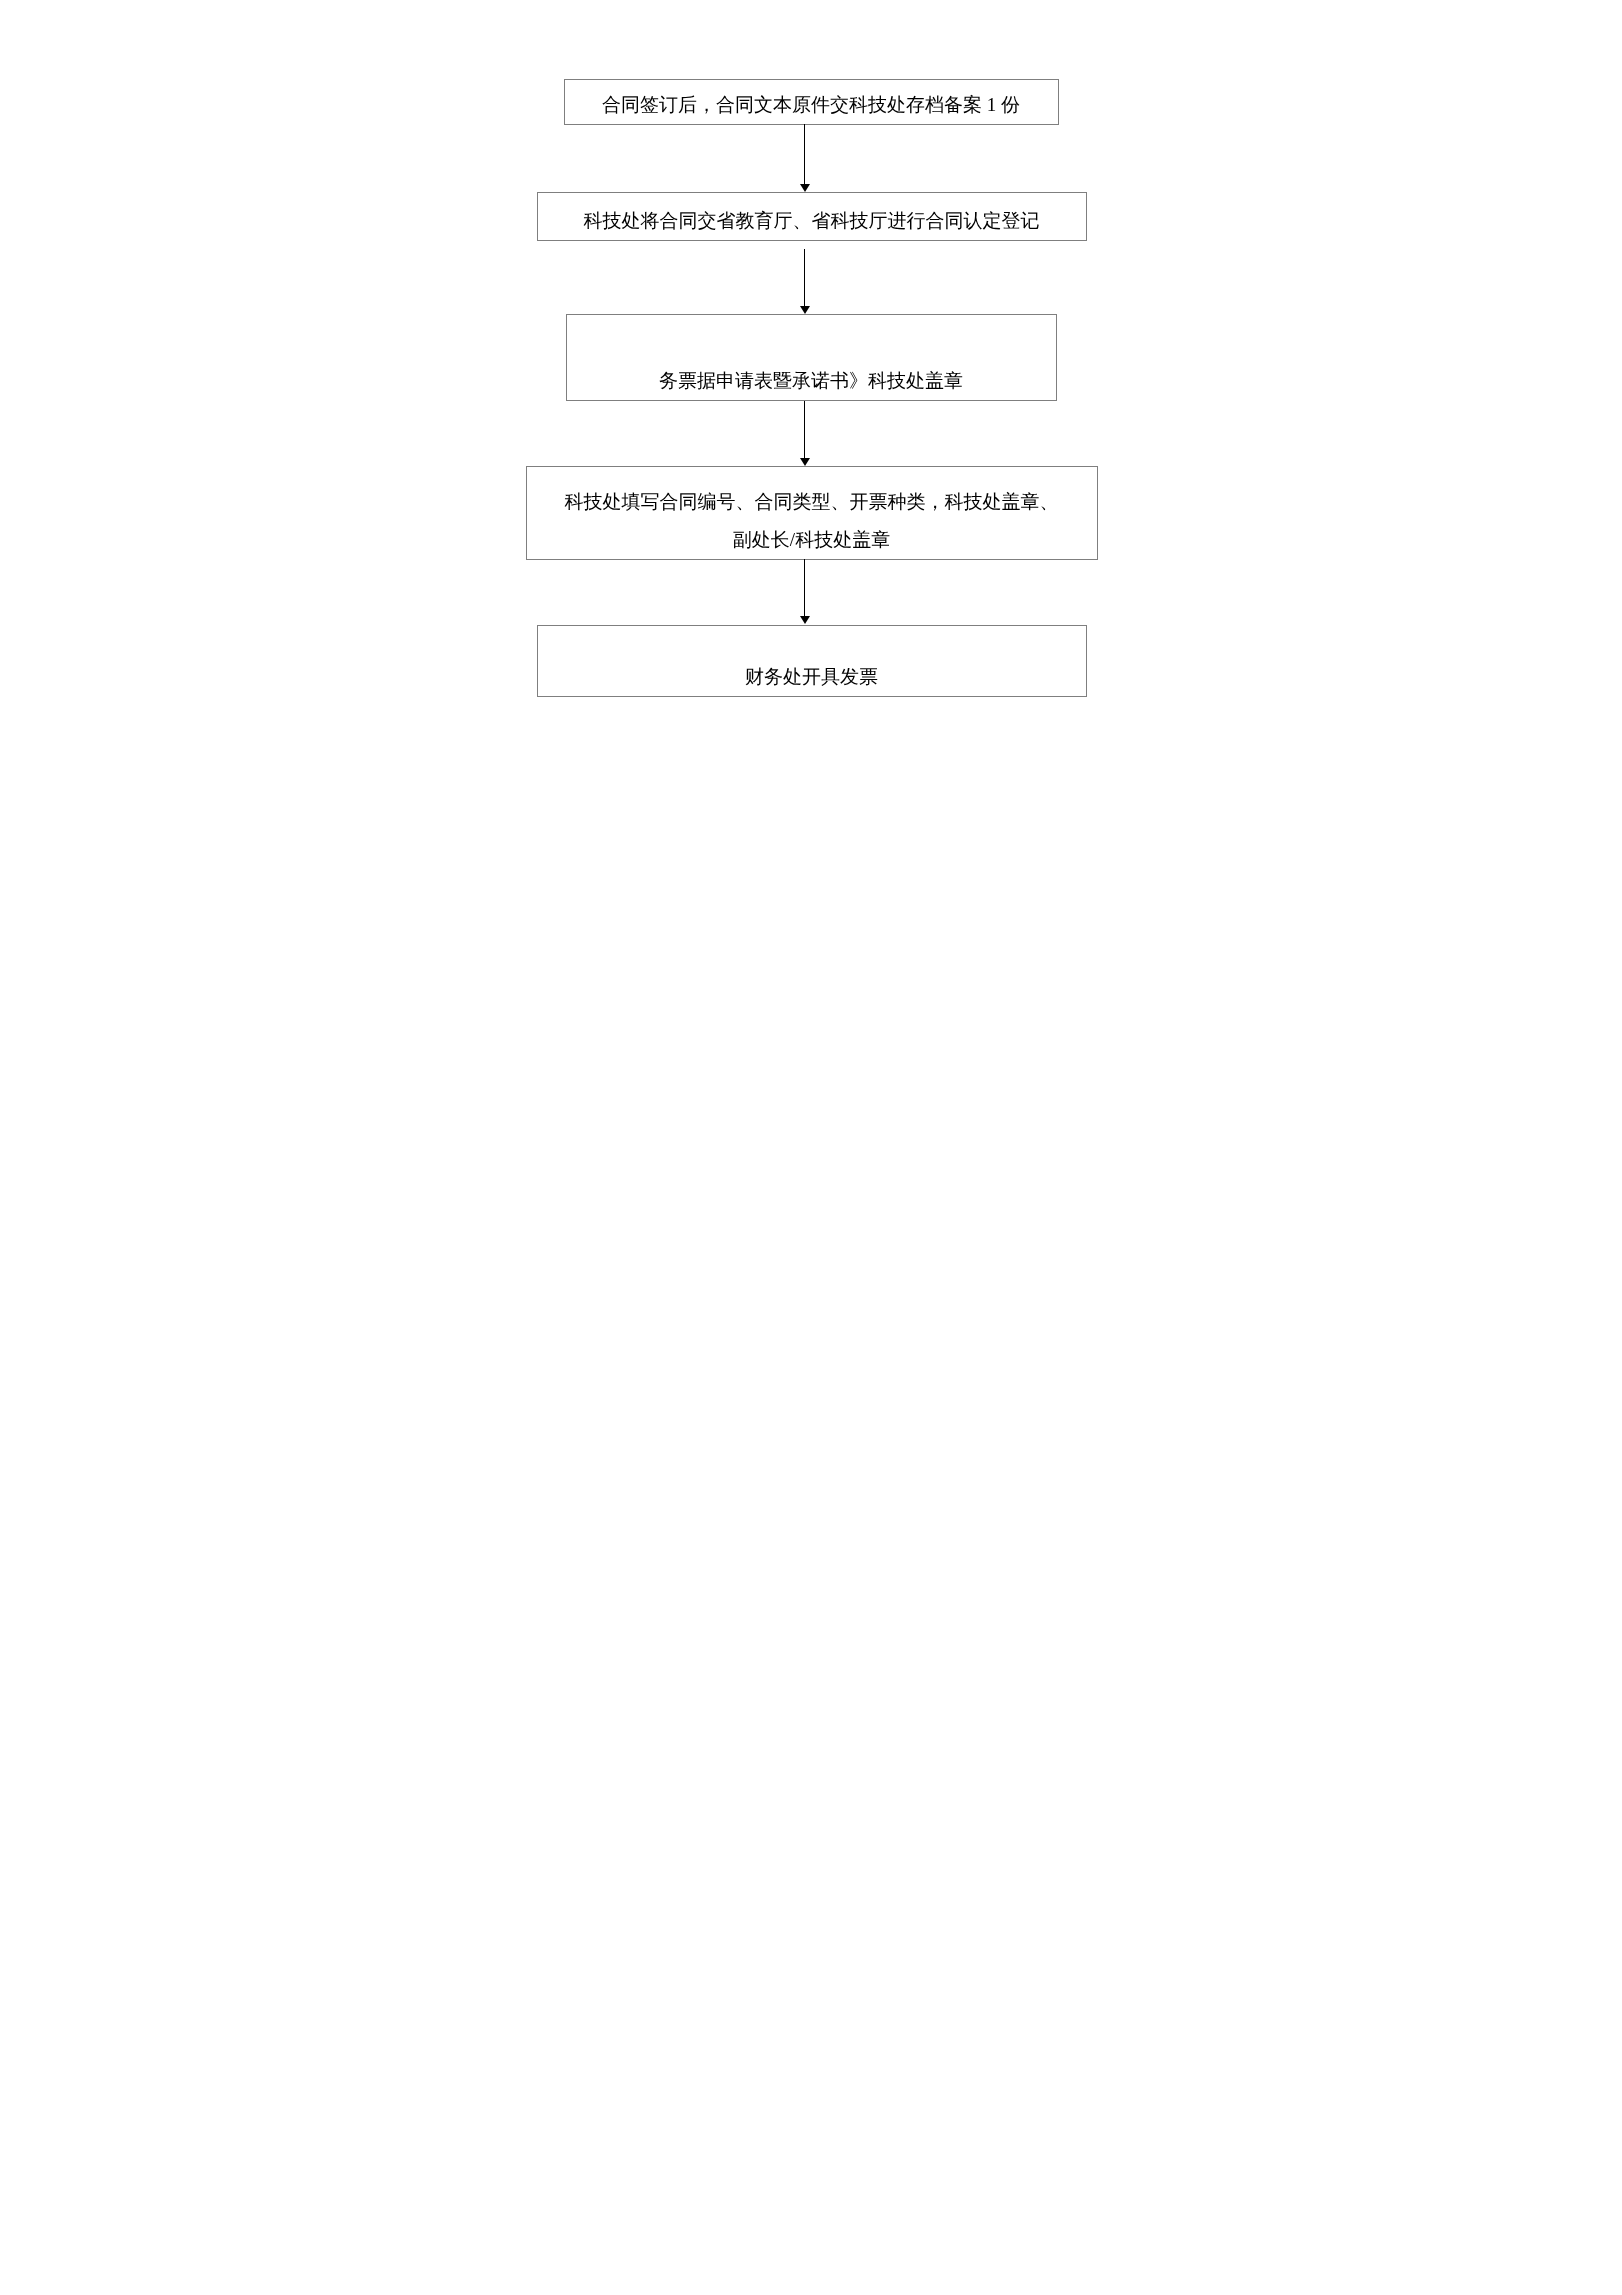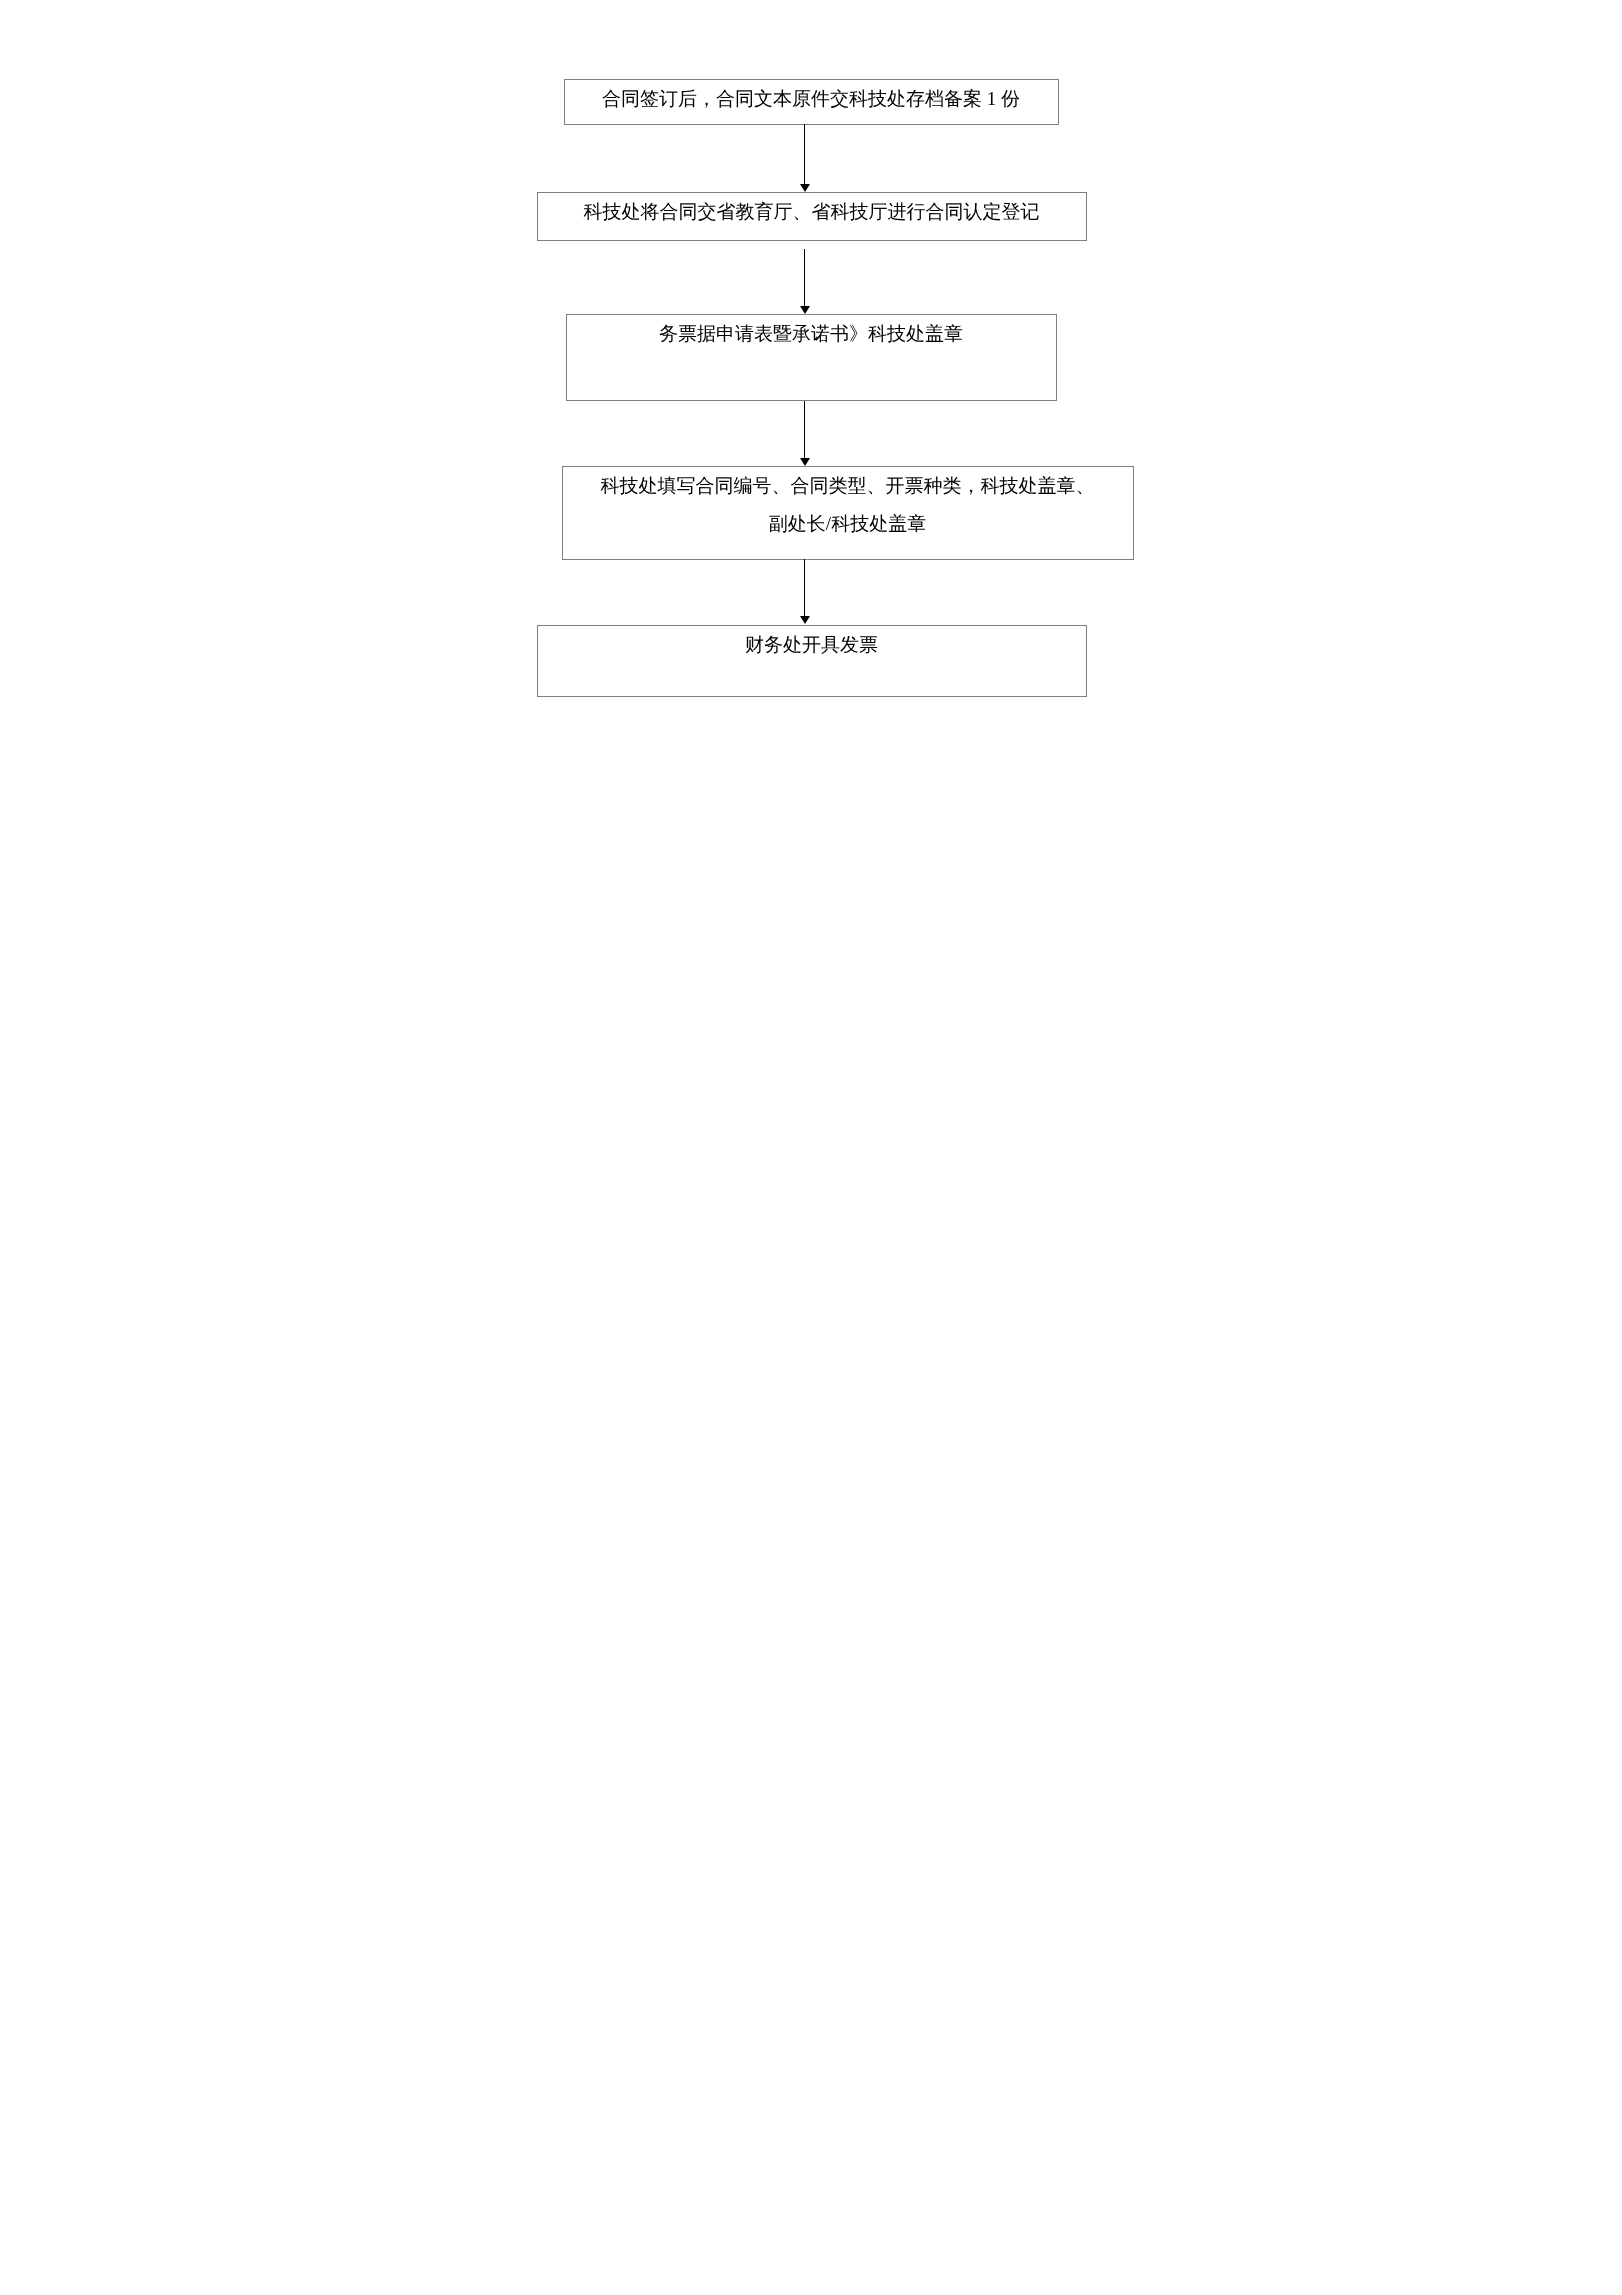--- a/index.html
+++ b/index.html
@@ -17,35 +17,35 @@
     color: #000000;
     overflow: hidden;
   }
   .flow-box {
     position: absolute;
     box-sizing: border-box;
     border: 1.6px solid var(--box-border, #7f7f7f);
     background: #ffffff;
     display: flex;
     flex-direction: column;
-    justify-content: flex-start;
+    justify-content: flex-end;
     align-items: center;
     text-align: center;
     font-size: 19px;
     line-height: 1;
   }
   .flow-box .line {
     display: block;
     white-space: nowrap;
     line-height: 2.0;
   }
   .b1 { left: 158px; top: 79px; width: 495px; height: 46px; }
   .b2 { left: 131px; top: 192px; width: 550px; height: 49px; }
   .b3 { left: 160px; top: 314px; width: 491px; height: 87px; }
-  .b4 { left: 120px; top: 466px; width: 572px; height: 94px; margin-left: 36px; }
+  .b4 { left: 120px; top: 466px; width: 572px; height: 94px; }
   .b5 { left: 131px; top: 625px; width: 550px; height: 72px; }
 
   .arrow {
     position: absolute;
     width: 10.5px;
     display: flex;
     flex-direction: column;
     align-items: center;
     left: 394px;
   }

